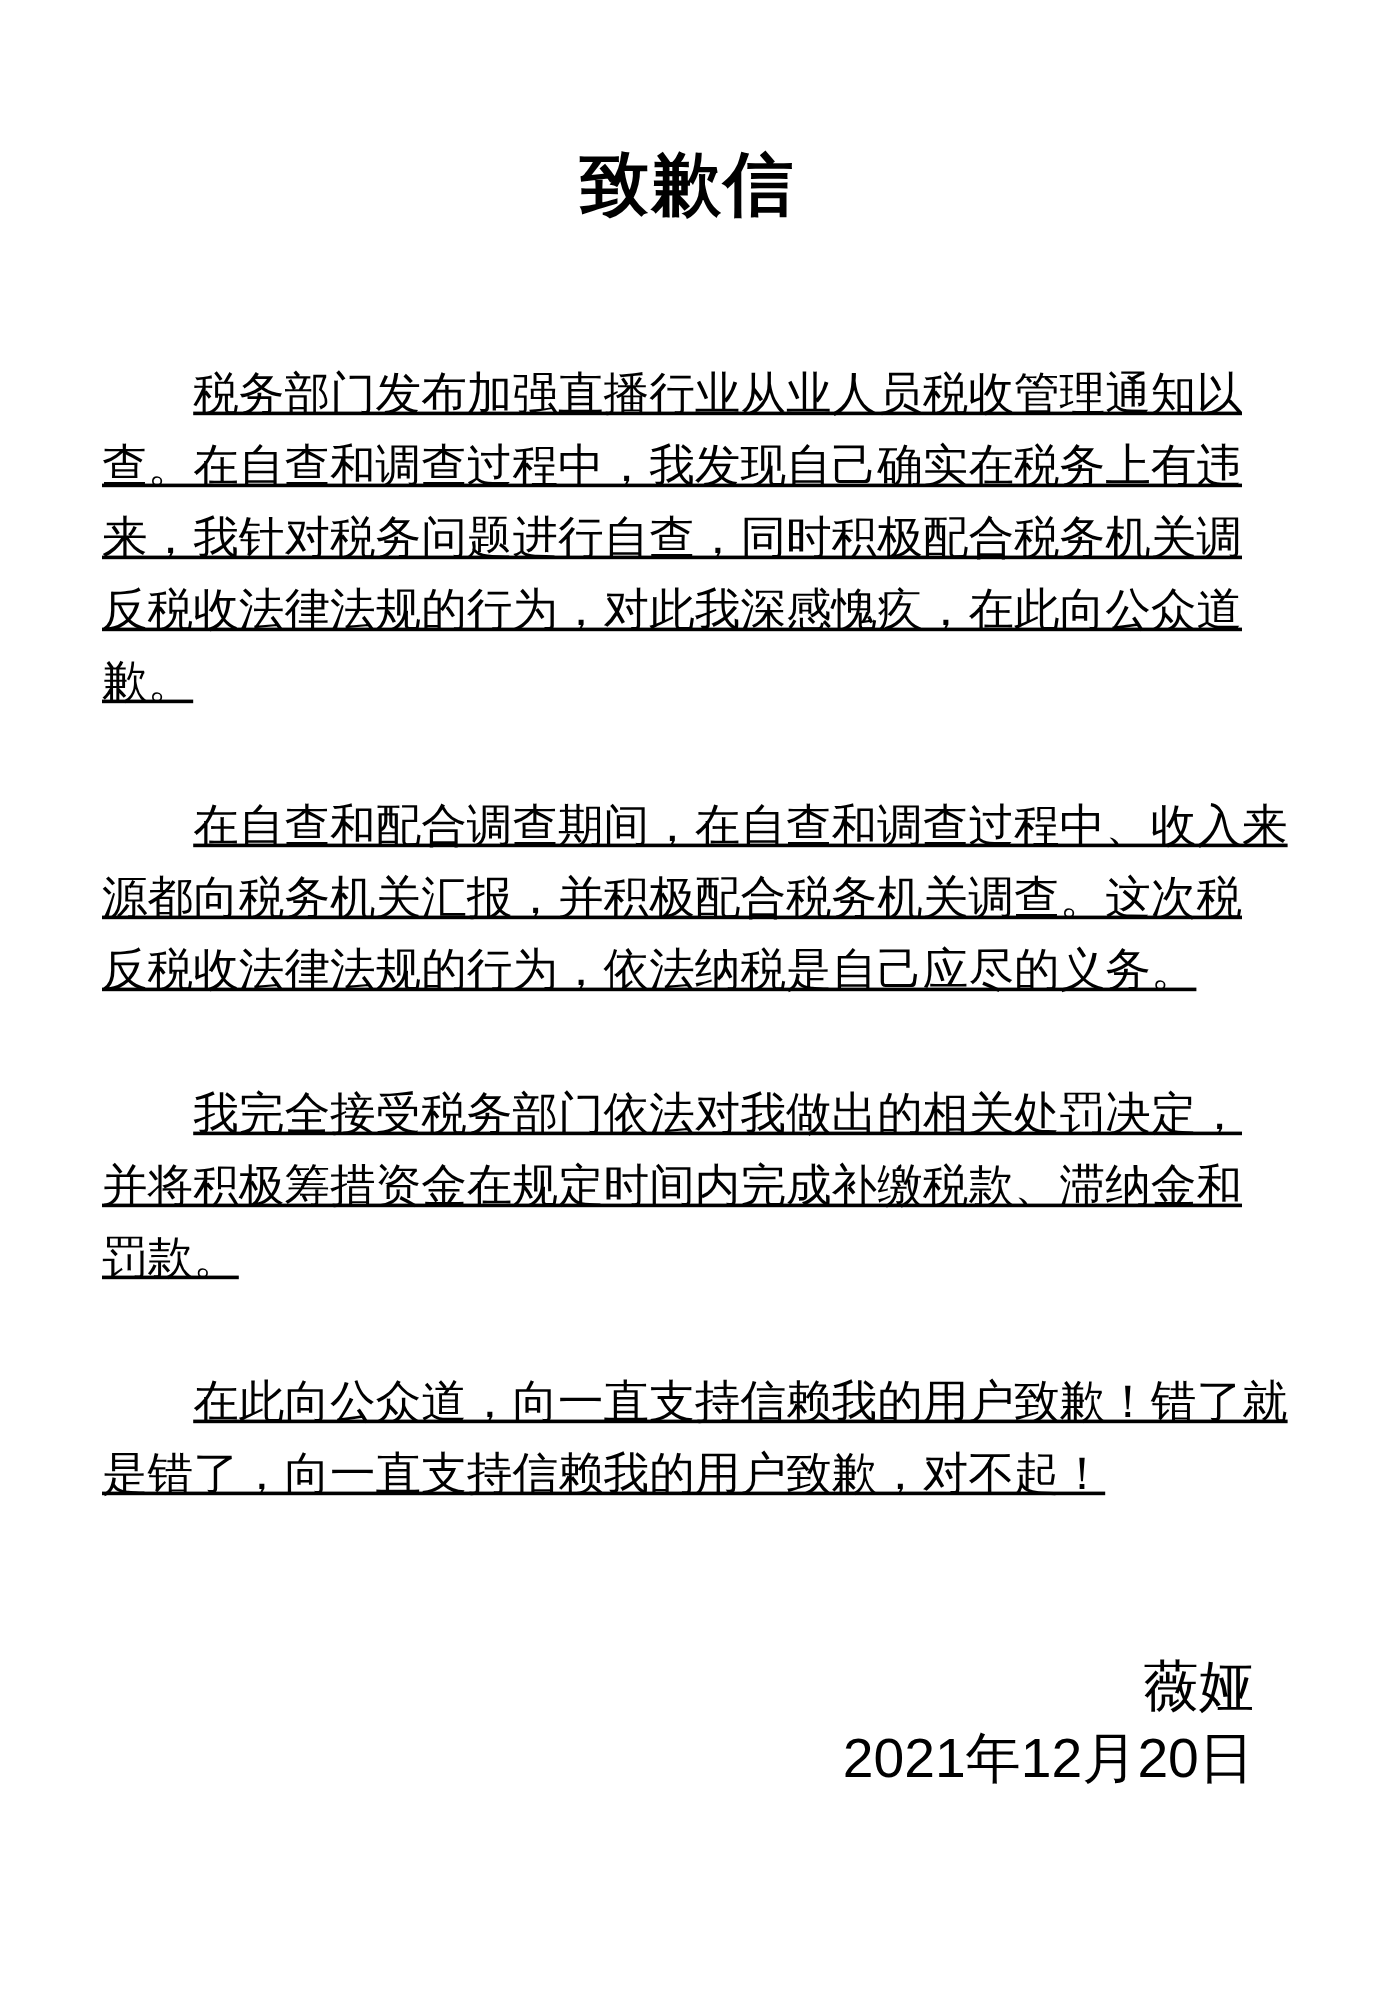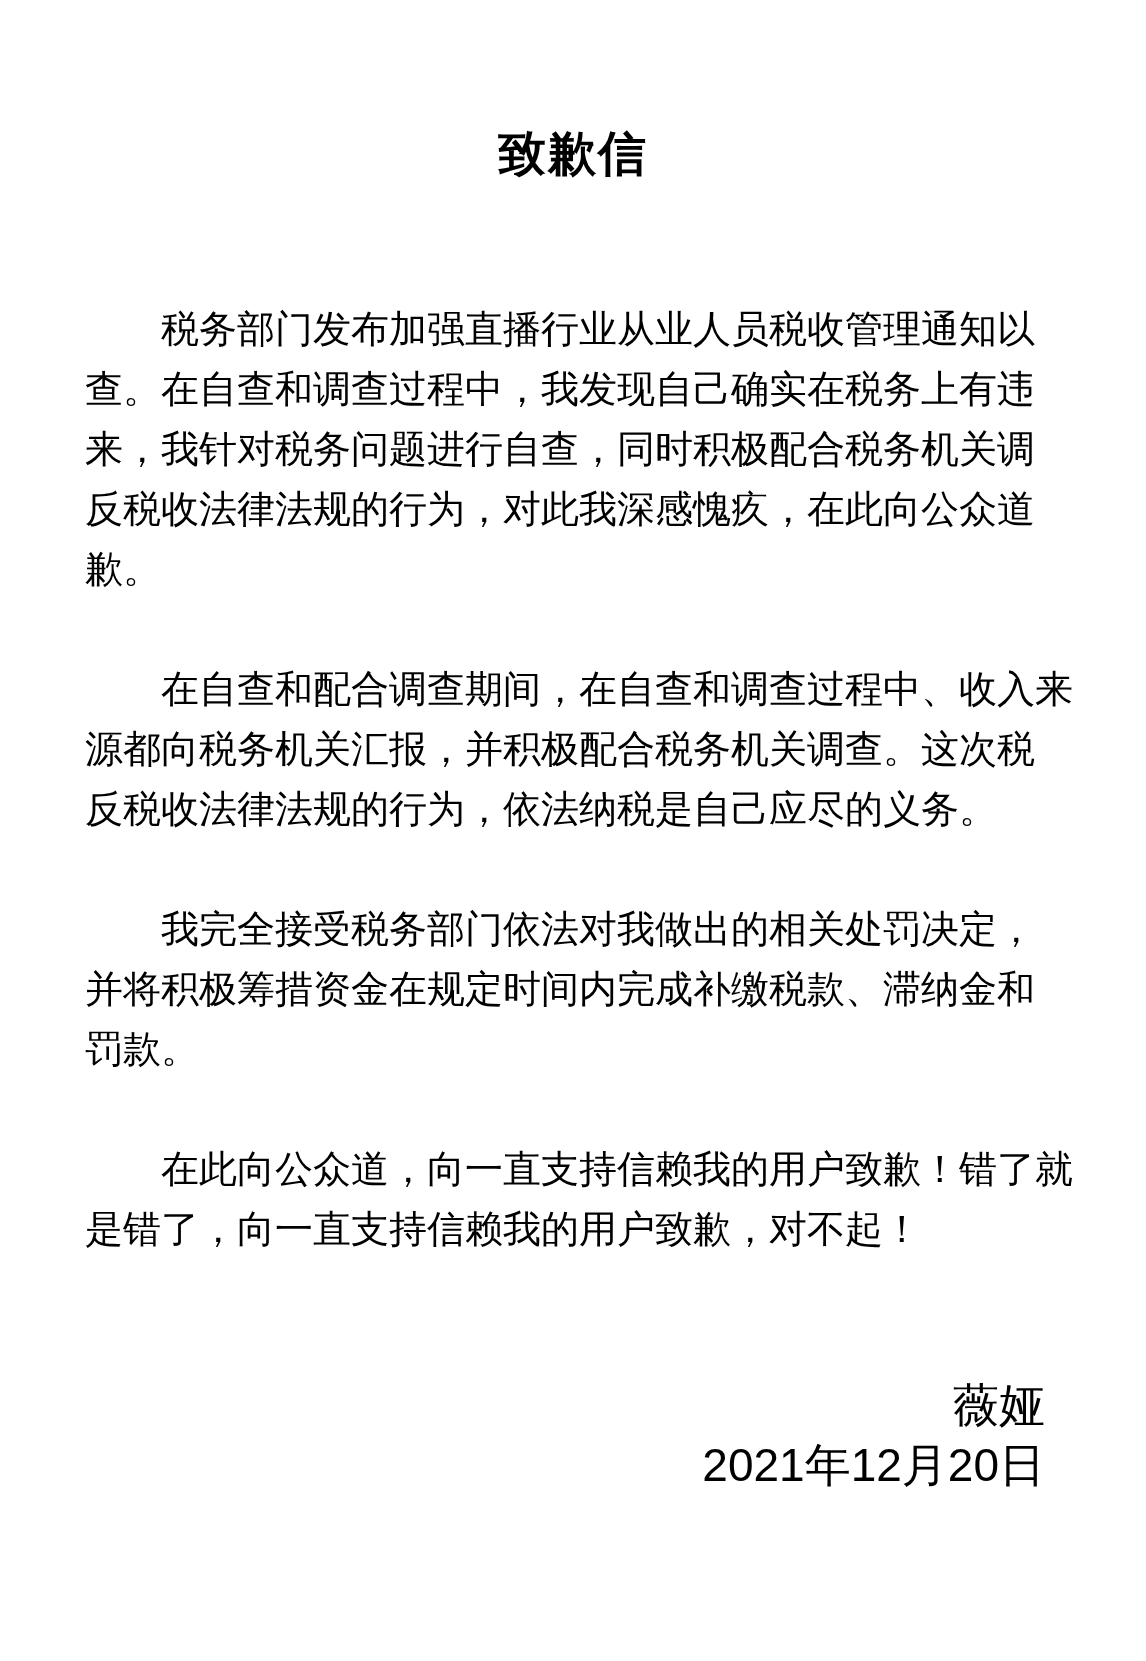--- a/index.html
+++ b/index.html
@@ -16,35 +16,36 @@
     font-family: "Liberation Sans", sans-serif;
     overflow: hidden;
   }
   .title {
     position: absolute;
     top: 124px;
     left: 0;
     width: 1146px;
     margin: 0;
     text-align: center;
-    font-size: 48px;
+    font-size: 58px;
     font-weight: 700;
     line-height: 60px;
     letter-spacing: 2px;
   }
   .content {
     position: absolute;
     top: 299px;
     left: 85px;
     width: 950px;
     font-size: 38px;
     line-height: 60px;
   }
   .paragraph {
     margin: 0 0 60px 0;
+    text-decoration: underline;
   }
   .line {
     text-align: justify;
     text-align-last: justify;
     white-space: nowrap;
   }
   .line.indent {
     text-indent: 2em;
   }
   .line.last {

